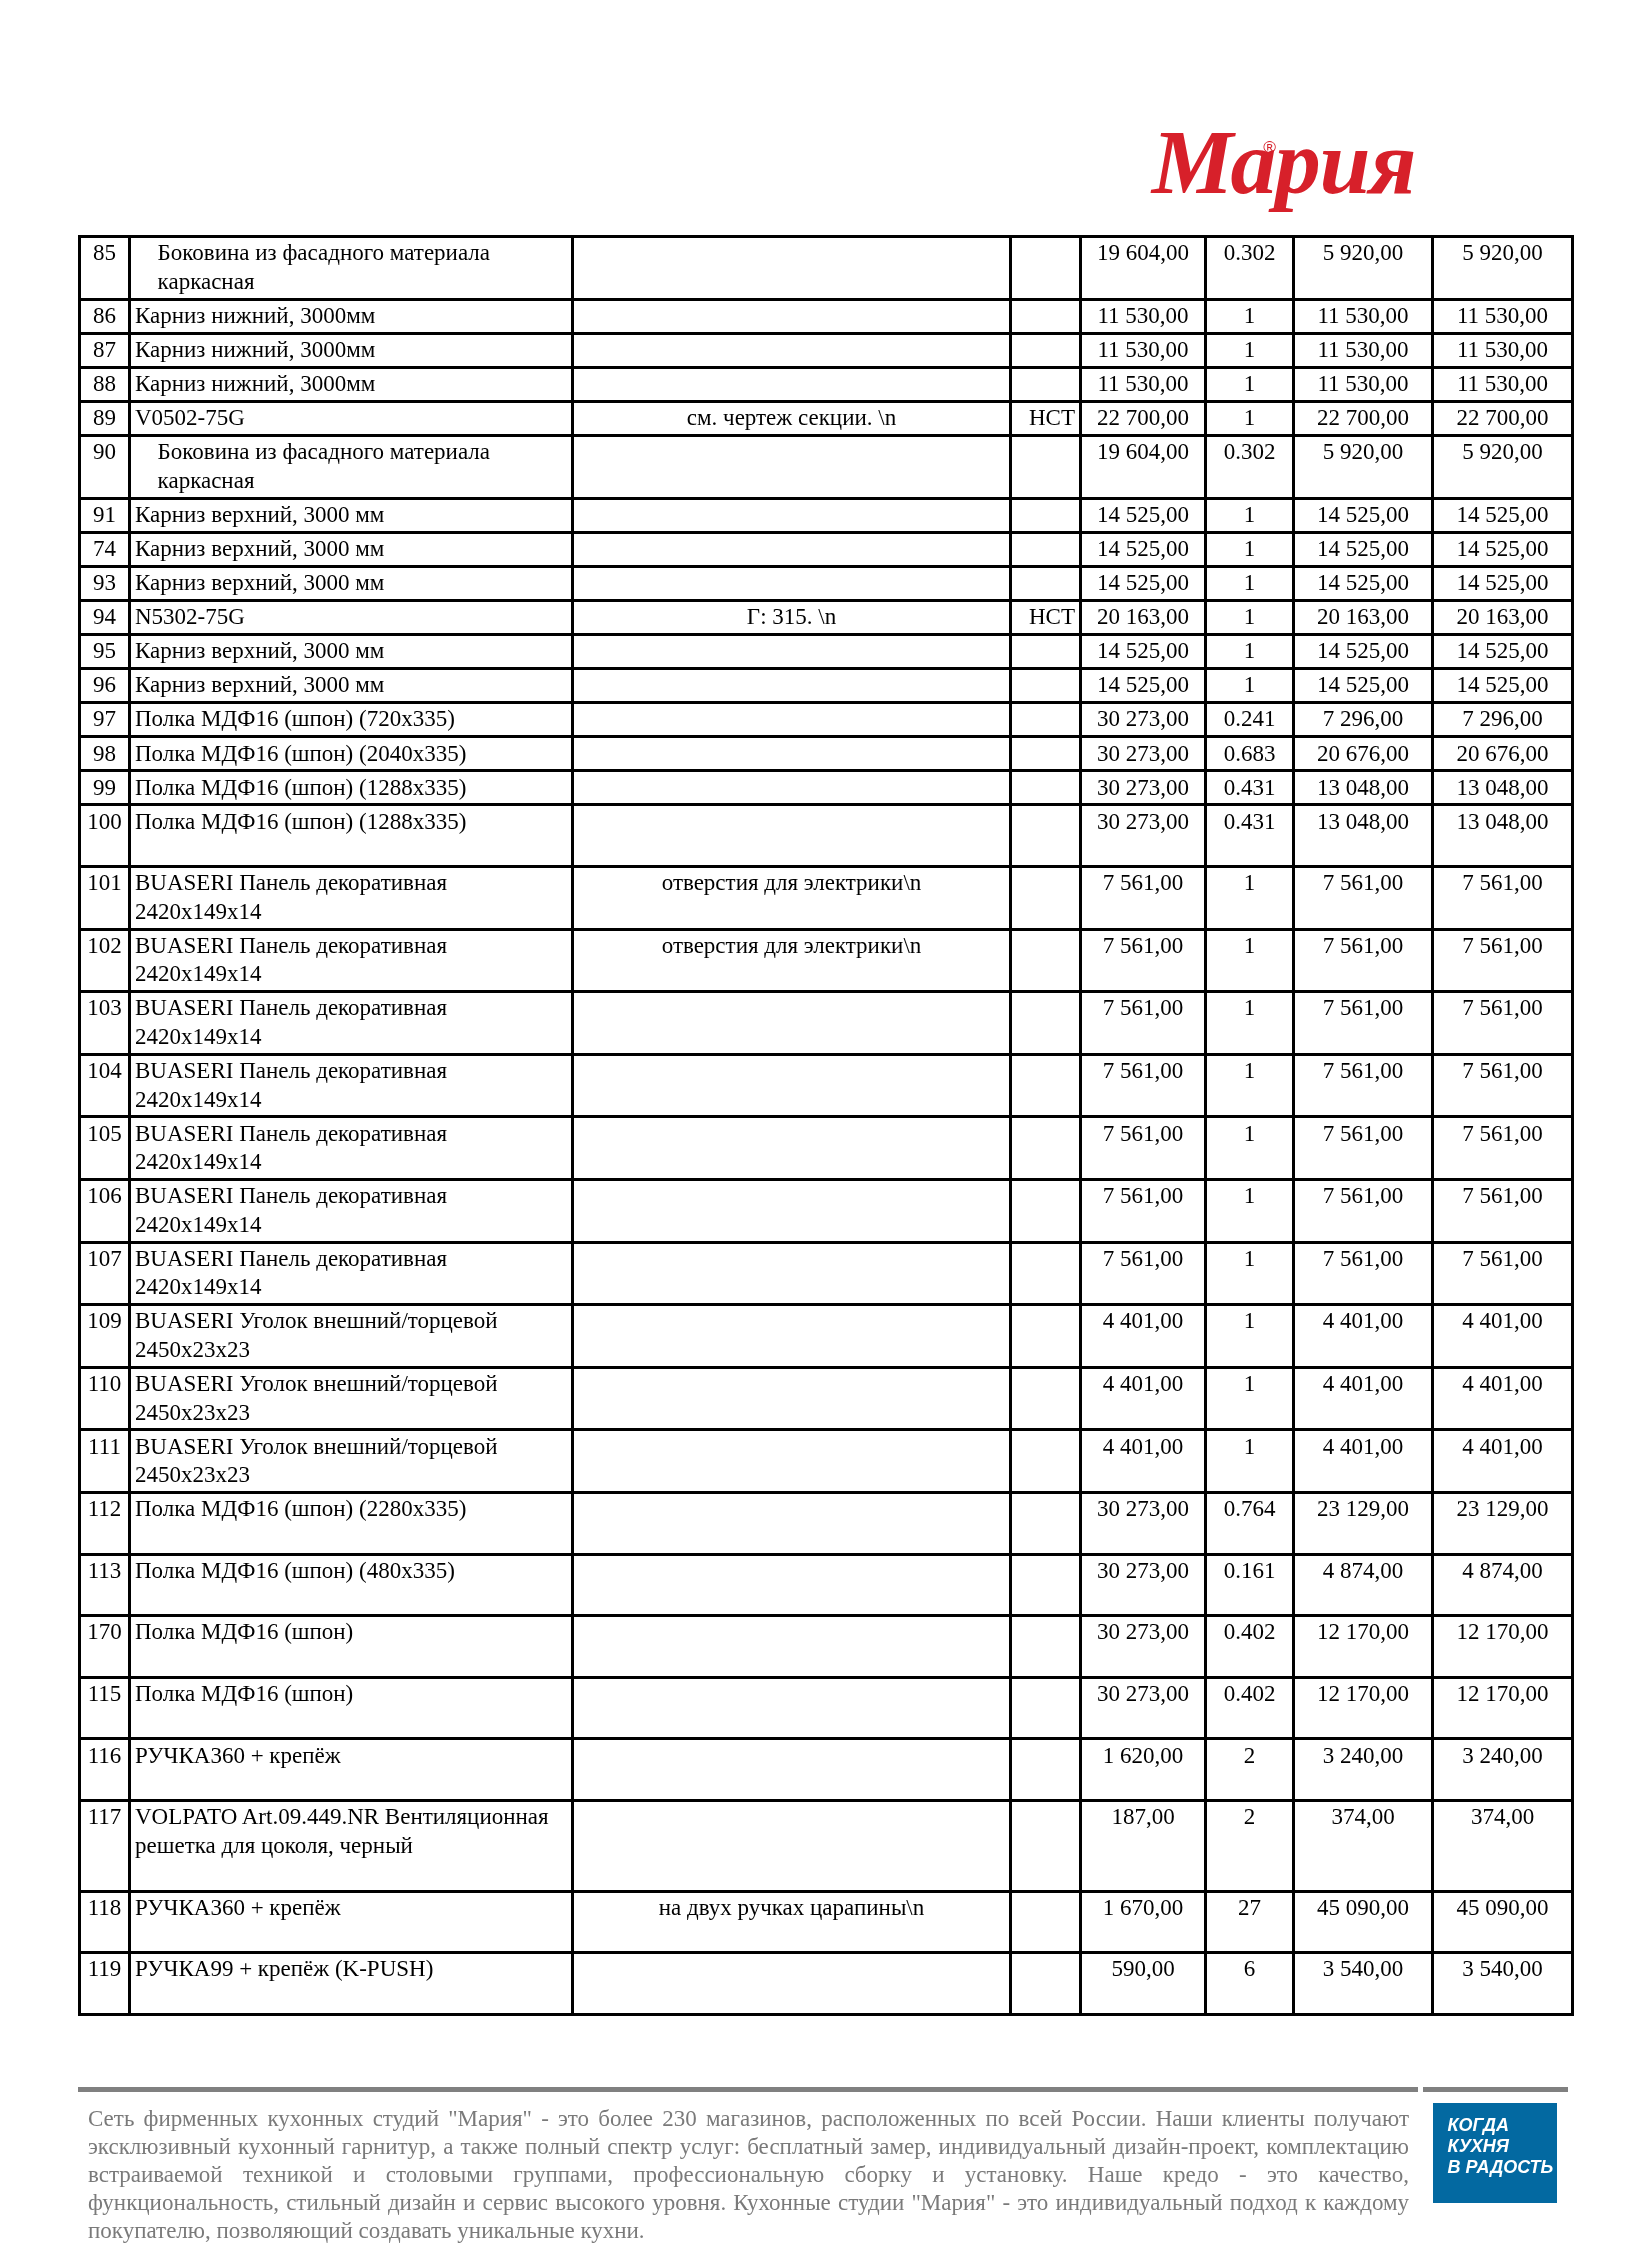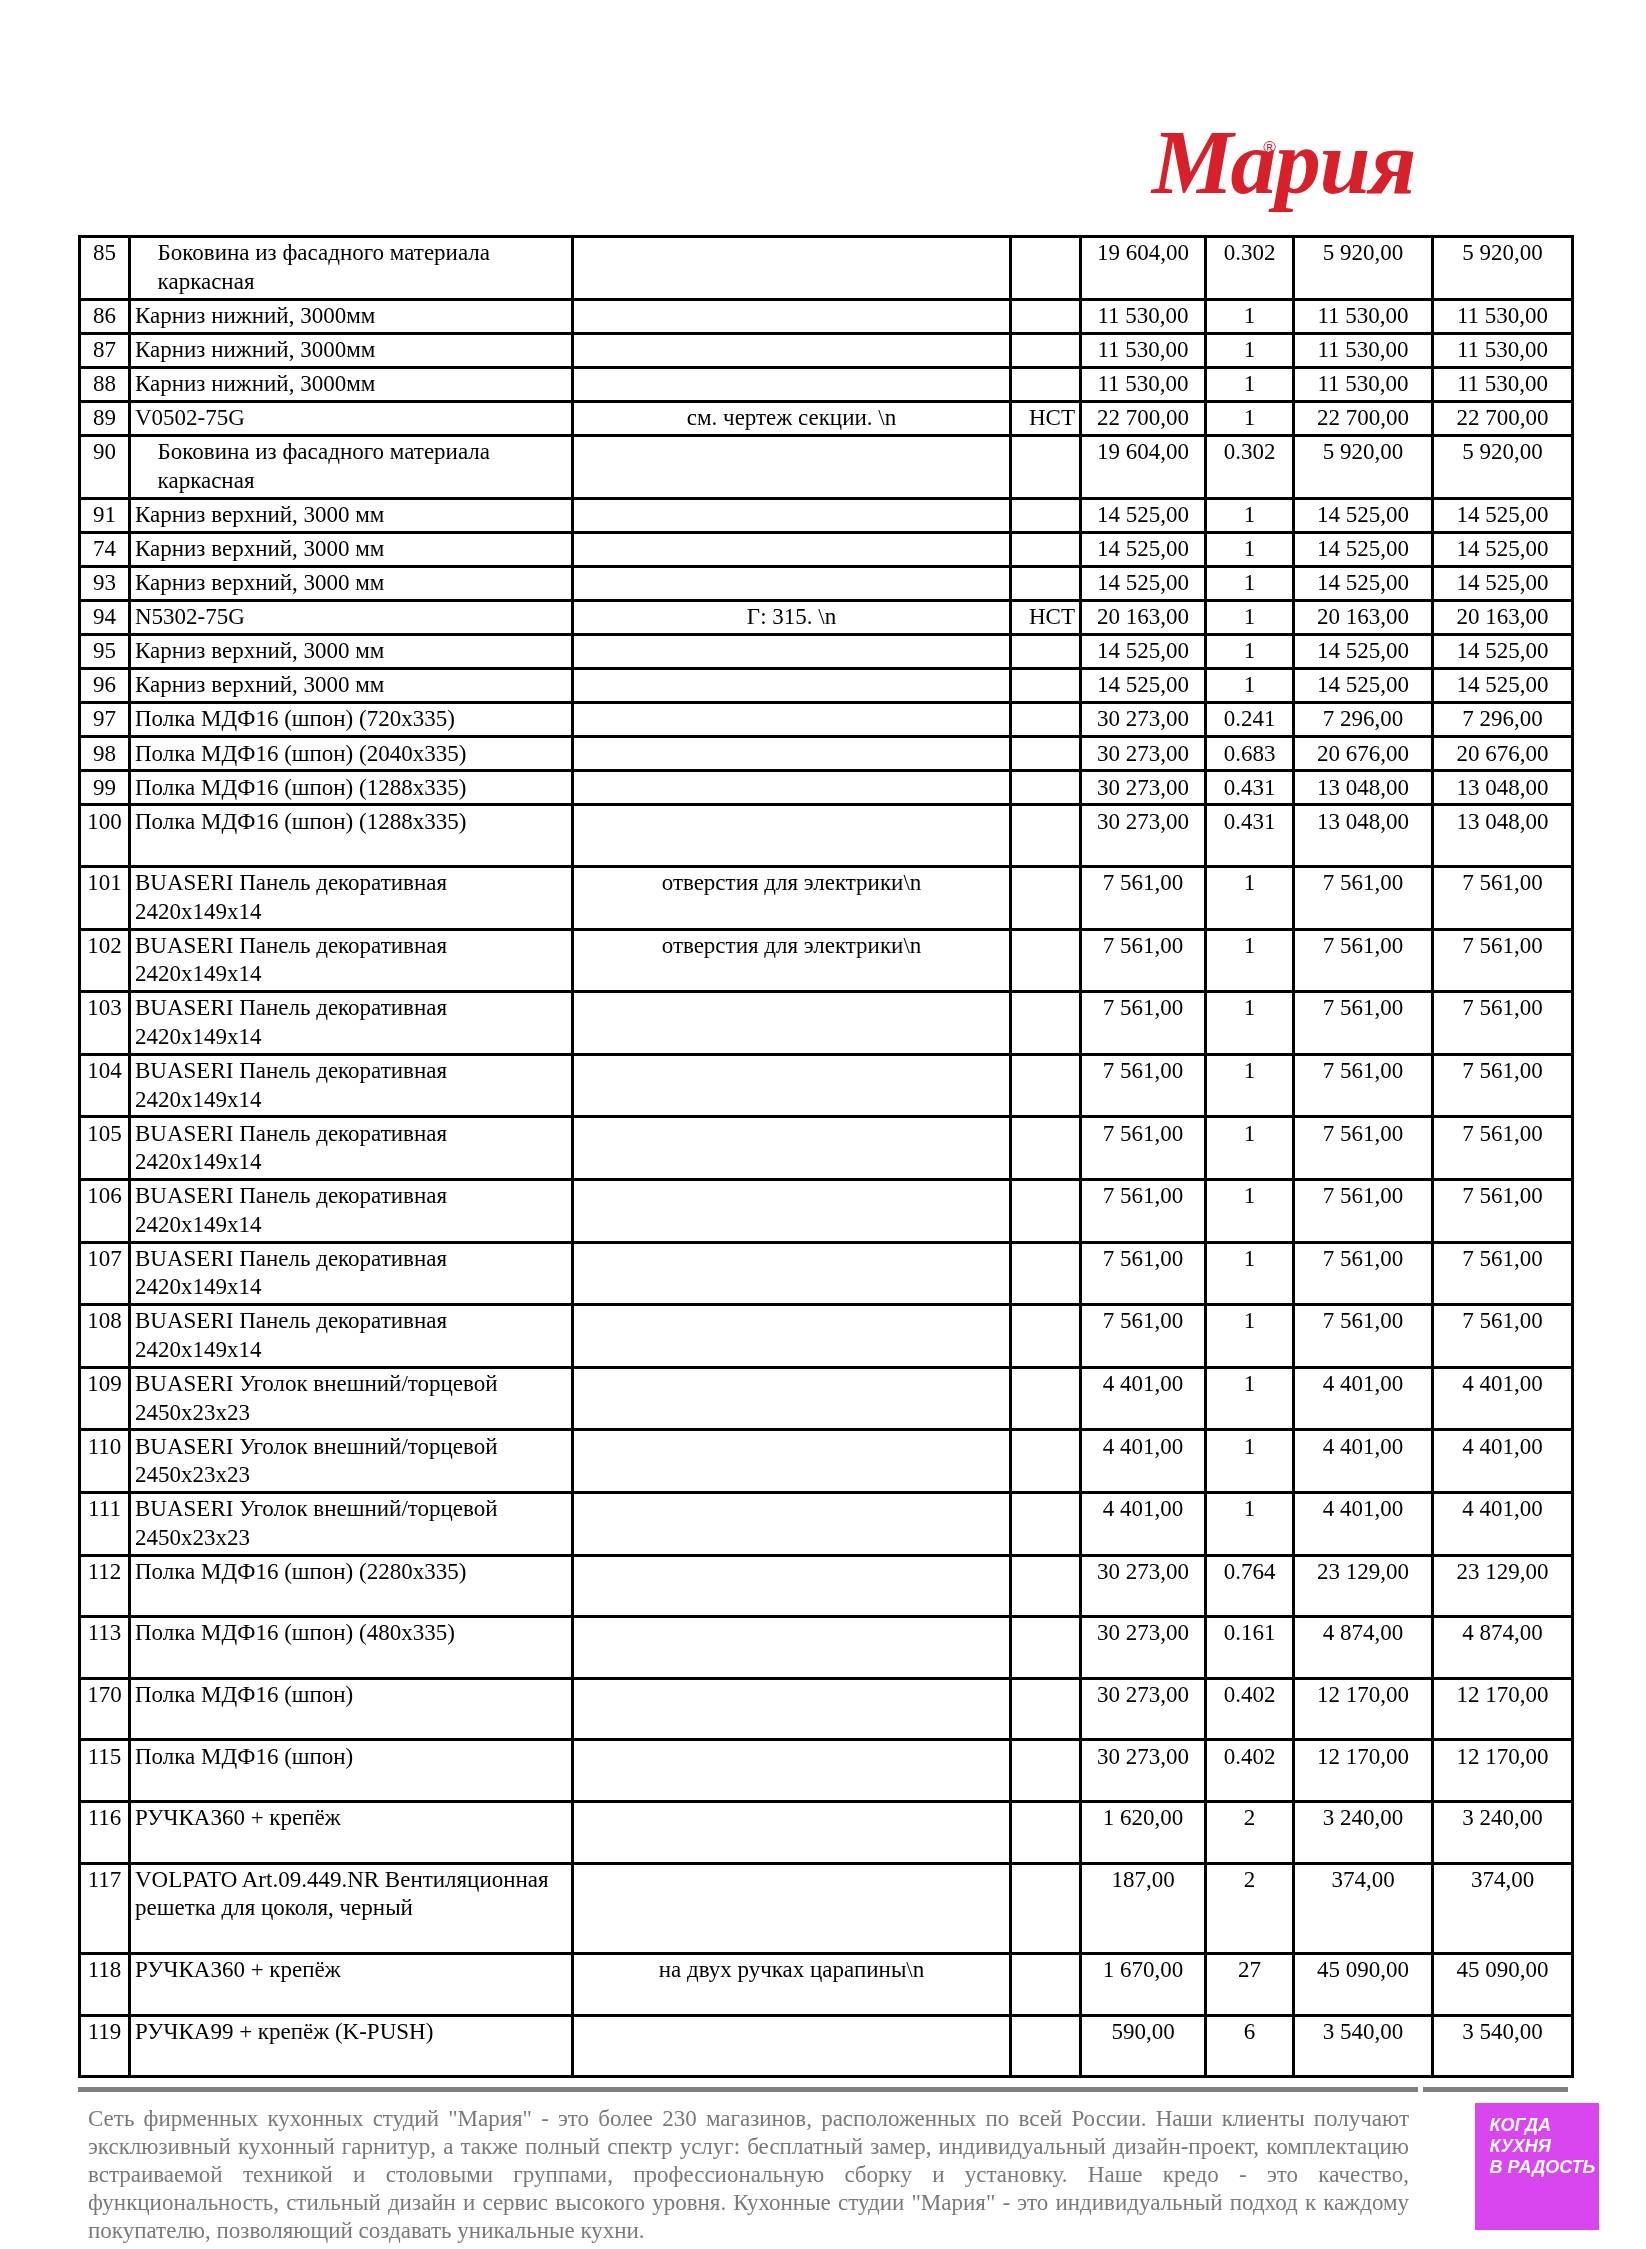--- a/index.html
+++ b/index.html
@@ -20,22 +20,22 @@
     td.c-unit { text-align: right; }
     td.c-price, td.c-qty, td.c-sum, td.c-total { text-align: center; }
     tr.h1 td { height: 26.6px; }
     tr.h2 td { height: 56px; }
     tr.h3 td { height: 85px; }
     .footer-rule-main { position: absolute; left: 78px; top: 2087px; width: 1340px; height: 5.3px; background: #808080; }
     .footer-rule-side { position: absolute; left: 1423px; top: 2087px; width: 145px; height: 5.3px; background: #808080; }
     .footer-text { position: absolute; left: 88px; top: 2105px; width: 1321px; font-size: 23px;
                    line-height: 28px; color: #7a7a7a; text-align: justify;
                    font-family: "Liberation Serif", serif; }
-    .slogan { position: absolute; left: 1433px; top: 2103px; width: 124px; height: 127px;
-              background: #d946ef; margin-left: 42px; }
+    .slogan { position: absolute; left: 1433px; top: 2103px; width: 124px; height: 100px;
+              background: #0369a1; }
     .slogan-line { display: block; font-family: "Liberation Sans", "DejaVu Sans", sans-serif;
                    font-weight: bold; font-style: italic; color: #ffffff; font-size: 18px;
                    line-height: 21px; padding-left: 14.6px; }
     .slogan-inner { padding-top: 12px; }
   </style>
 </head>
 <body>
 
 <div class="logo">
   <svg viewBox="0 0 650 150">
@@ -280,30 +280,20 @@
     <td class="c-num">107</td>
     <td class="c-name">BUASERI Панель декоративная 2420x149x14</td>
     <td class="c-note"></td>
     <td class="c-unit"></td>
     <td class="c-price">7 561,00</td>
     <td class="c-qty">1</td>
     <td class="c-sum">7 561,00</td>
     <td class="c-total">7 561,00</td>
   </tr>
       <tr class="h2">
-    <td class="c-num">108</td>
-    <td class="c-name">BUASERI Панель декоративная 2420x149x14</td>
-    <td class="c-note"></td>
-    <td class="c-unit"></td>
-    <td class="c-price">7 561,00</td>
-    <td class="c-qty">1</td>
-    <td class="c-sum">7 561,00</td>
-    <td class="c-total">7 561,00</td>
-  </tr>
-      <tr class="h2">
     <td class="c-num">109</td>
     <td class="c-name">BUASERI Уголок внешний/торцевой 2450x23x23</td>
     <td class="c-note"></td>
     <td class="c-unit"></td>
     <td class="c-price">4 401,00</td>
     <td class="c-qty">1</td>
     <td class="c-sum">4 401,00</td>
     <td class="c-total">4 401,00</td>
   </tr>
       <tr class="h2">

